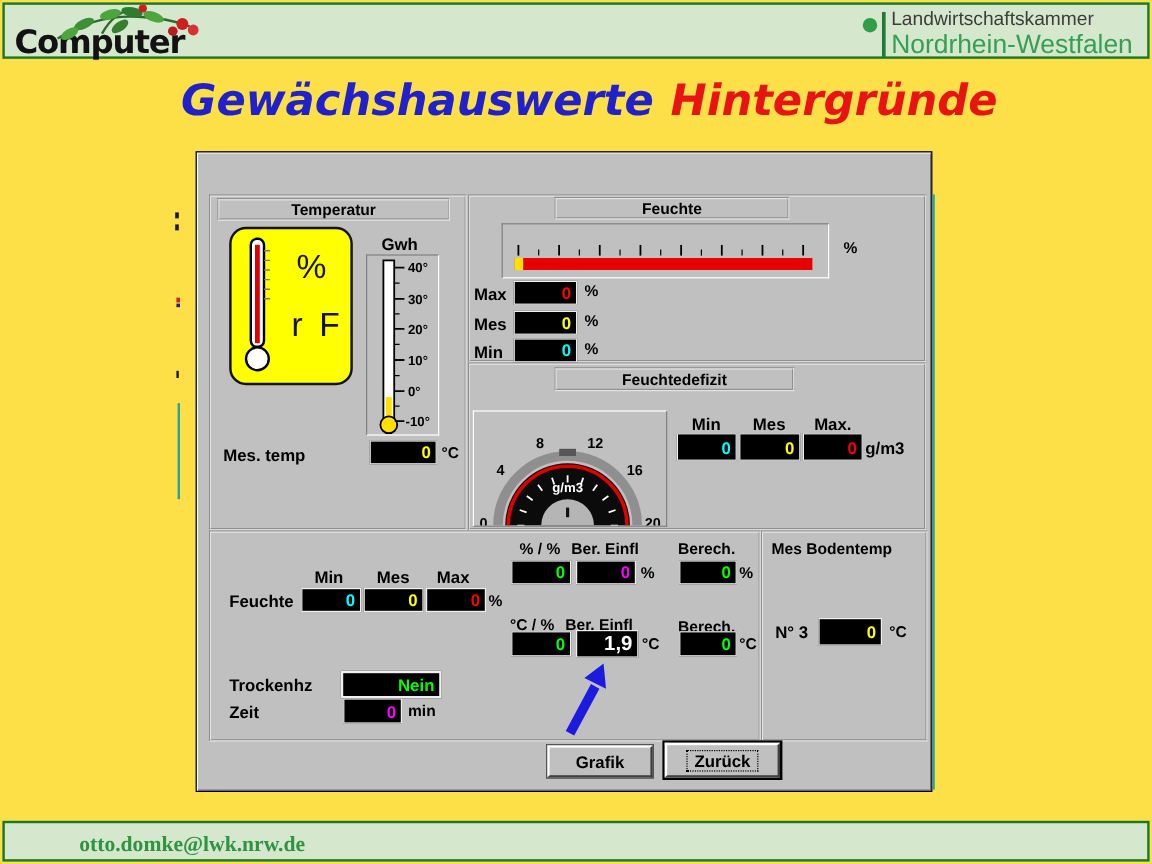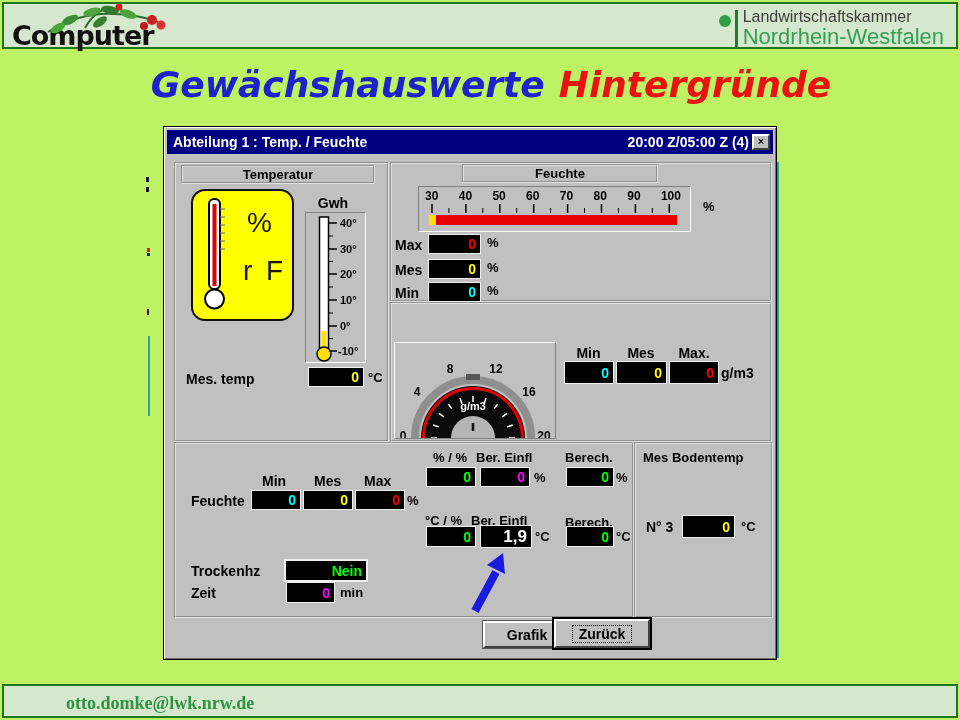--- a/index.html
+++ b/index.html
@@ -1,17 +1,17 @@
 <!DOCTYPE html>
 <html><head>
 <meta charset="utf-8">
 <style>
   * { margin:0; padding:0; box-sizing:border-box; }
   body { background:#888; font-family:"Liberation Sans", sans-serif; }
-  .slide { position:relative; width:960px; height:720px; background:#bef264; overflow:hidden; }
+  .slide { position:relative; width:960px; height:720px; background:#fde047; overflow:hidden; }
 
   
   .banner { position:absolute; left:2px; top:2px; width:956px; height:47px;
             background:#d5e7cc; border:2px solid #1b781b; }
   .logo-text { position:absolute; left:8px; top:16px; font-size:27px; font-weight:900;
                color:#121212; letter-spacing:-1px; font-family:"DejaVu Sans", sans-serif; }
   .plant { position:absolute; left:36px; top:0; }
   .org { position:absolute; right:12px; top:4px; display:flex; align-items:flex-start; }
   .org-dot { width:12px; height:12px; border-radius:50%; background:#2f9e46; margin-top:7px; }
   .org-bar { width:3px; height:38px; background:#1e7a35; margin-left:4px; margin-right:5px; margin-top:2px; }
@@ -104,27 +104,20 @@
         <div class="org2">Nordrhein-Westfalen</div>
       </span>
     </div>
   </div>
 
   <div class="title">
     <span class="t1">Gewächshauswerte</span><span class="t2">Hintergründe</span>
   </div>
 
   <div class="dialog">
-    <div class="titlebar">
-      <span>Abteilung 1 : Temp. / Feuchte</span>
-      <span class="tb-right">
-        <span>20:00 Z/05:00 Z (4)</span>
-        <span class="closebtn"><span>×</span></span>
-      </span>
-    </div>
 
     <div class="panel" style="left:10px; top:35px; width:215px; height:280px;">
       <div class="hdrbox" style="left:5px; top:1px; width:194px; height:19px;">Temperatur</div>
       <div class="iconbox" style="left:15px; top:25px; width:103px; height:132px;">
         <svg width="34" height="120" viewBox="0 0 34 120" style="position:absolute; left:4px; top:4px;">
           <rect x="12" y="4" width="11" height="90" rx="5" fill="#ffffff" stroke="#000" stroke-width="2"></rect>
           <rect x="15.5" y="9" width="4" height="82" fill="#e00000"></rect>
           <g stroke="#777" stroke-width="1.2">
             <line x1="23" y1="14" x2="28" y2="14"></line>
               <line x1="23" y1="22" x2="28" y2="22"></line>
@@ -172,30 +165,20 @@
       <div class="lbl lbl14" style="left:10px; top:207px;">Mes. temp</div>
       <div class="disp" style="left:132px; top:203px; width:56px; height:20px;">
         <span class="v-yel">0</span>
       </div>
       <div class="lbl" style="left:192px; top:206px;">°C</div>
     </div>
 
     <div class="panel" style="left:226px; top:35px; width:382px; height:140px;">
       <div class="hdrbox" style="left:70px; top:0px; width:196px; height:19px;">Feuchte</div>
       <div class="sunken" style="position:absolute; left:26px; top:22px; width:273px; height:46px; background:#c0c0c0;">
-        <div style="position:absolute; left:6px; top:2px; width:256px; display:flex; justify-content:space-between; font-weight:bold; font-size:12px;">
-          <span>30</span>
-          <span>40</span>
-          <span>50</span>
-          <span>60</span>
-          <span>70</span>
-          <span>80</span>
-          <span>90</span>
-          <span>100</span>
-        </div>
         <svg width="262" height="26" viewBox="0 0 262 26" style="position:absolute; left:6px; top:17px;">
           <g stroke="#000" stroke-width="1.5">
             <line x1="7" y1="0" x2="7" y2="9"></line>
               <line x1="40.9" y1="0" x2="40.9" y2="9"></line>
             <line x1="74.8" y1="0" x2="74.8" y2="9"></line>
               <line x1="108.7" y1="0" x2="108.7" y2="9"></line>
             <line x1="142.6" y1="0" x2="142.6" y2="9"></line>
               <line x1="176.5" y1="0" x2="176.5" y2="9"></line>
             <line x1="210.4" y1="0" x2="210.4" y2="9"></line>
               <line x1="244.3" y1="0" x2="244.3" y2="9"></line>
@@ -228,20 +211,21 @@
       <div class="lbl" style="left:95px; top:96px;">%</div>
 
       <div class="lbl lbl14" style="left:3px; top:121px;">Min</div>
       <div class="disp" style="left:36px; top:118px; width:53px; height:20px;">
         <span class="v-cyn">0</span>
       </div>
       <div class="lbl" style="left:95px; top:119px;">%</div>
     </div>
 
     <div class="panel" style="left:226px; top:175px; width:382px; height:140px;">
+      <div class="hdrbox" style="left:70px; top:2px; width:200px; height:20px; line-height:18px;">Feuchtedefizit</div>
       <div class="raised" style="position:absolute; left:2px; top:38px; width:162px; height:97px; background:#c0c0c0;">
         <svg width="160" height="95" viewBox="0 0 160 95">
           <path d="M 20 95 A 58 58 0 0 1 136 95" stroke="#8f8f8f" stroke-width="8" fill="none"></path>
           <rect x="71" y="31" width="14" height="6" fill="#565656"></rect>
           <path d="M 26 95 A 52 52 0 0 1 130 95 Z" fill="#0b0b0b"></path>
           <path d="M 28.5 95 A 49.5 49.5 0 0 1 127.5 95" stroke="#e00000" stroke-width="3" fill="none"></path>
           <g stroke="#ffffff" stroke-width="1.5">
             <line x1="36" y1="95" x2="42" y2="95"></line>
             <line x1="38.1" y1="82" x2="43.8" y2="83.9"></line>
             <line x1="44" y1="70.3" x2="48.9" y2="73.9"></line>
@@ -346,21 +330,21 @@
 
     <div class="panel" style="left:470px; top:315px; width:139px; height:176px;">
       <div class="lbl" style="left:7px; top:6px;">Mes Bodentemp</div>
       <div class="lbl lbl14" style="left:10px; top:75px;">N° 3</div>
       <div class="disp" style="left:46px; top:71px; width:53px; height:23px;">
         <span class="v-yel">0</span>
       </div>
       <div class="lbl" style="left:105px; top:75px;">°C</div>
     </div>
 
-    <div class="btn95" style="left:292px; top:494px; width:88px; height:27px;margin-left:27px;">Grafik</div>
+    <div class="btn95" style="left:292px; top:494px; width:88px; height:27px;">Grafik</div>
     <div class="defwrap" style="left:388px; top:490px; width:100px; height:33px;">
       <div class="definner">
         <span class="deflabel">Zurück</span>
       </div>
     </div>
   </div>
 
   <div class="artifact" style="left:146px; top:177px; width:3px; height:5px; background:#1a1a1a;"></div>
   <div class="artifact" style="left:146px; top:187px; width:3px; height:5px; background:#1a1a1a;"></div>
   <div class="artifact" style="left:147px; top:248px; width:3px; height:4px; background:#d02020;"></div>

